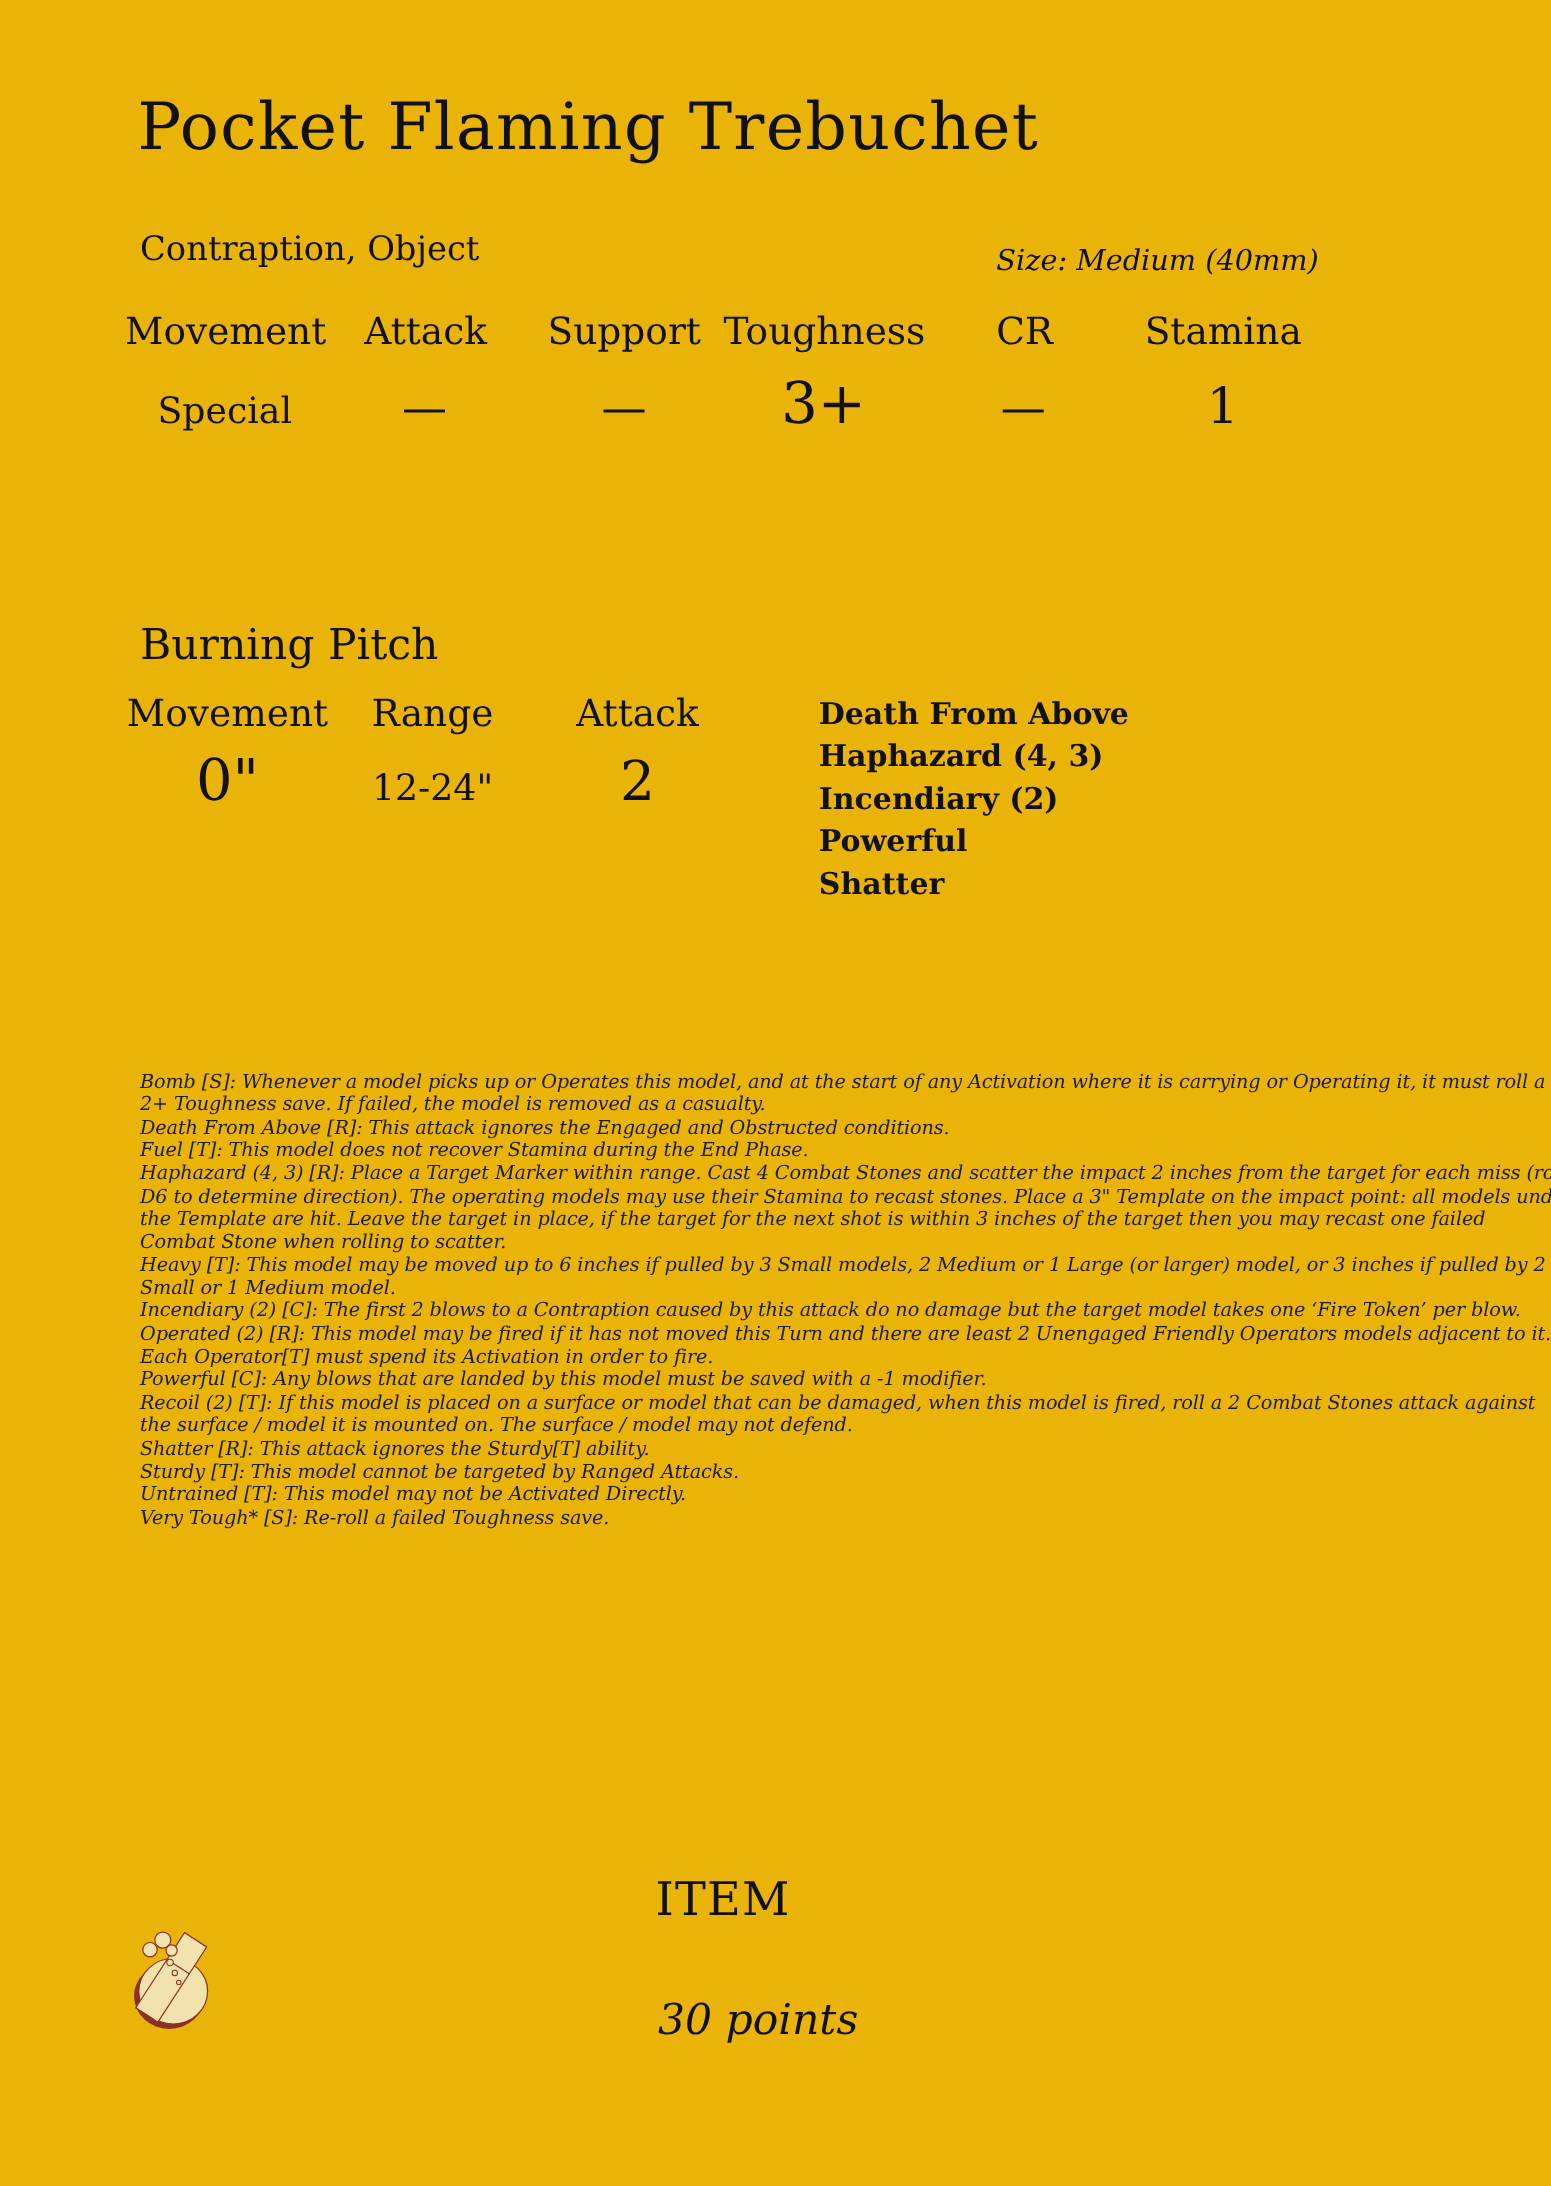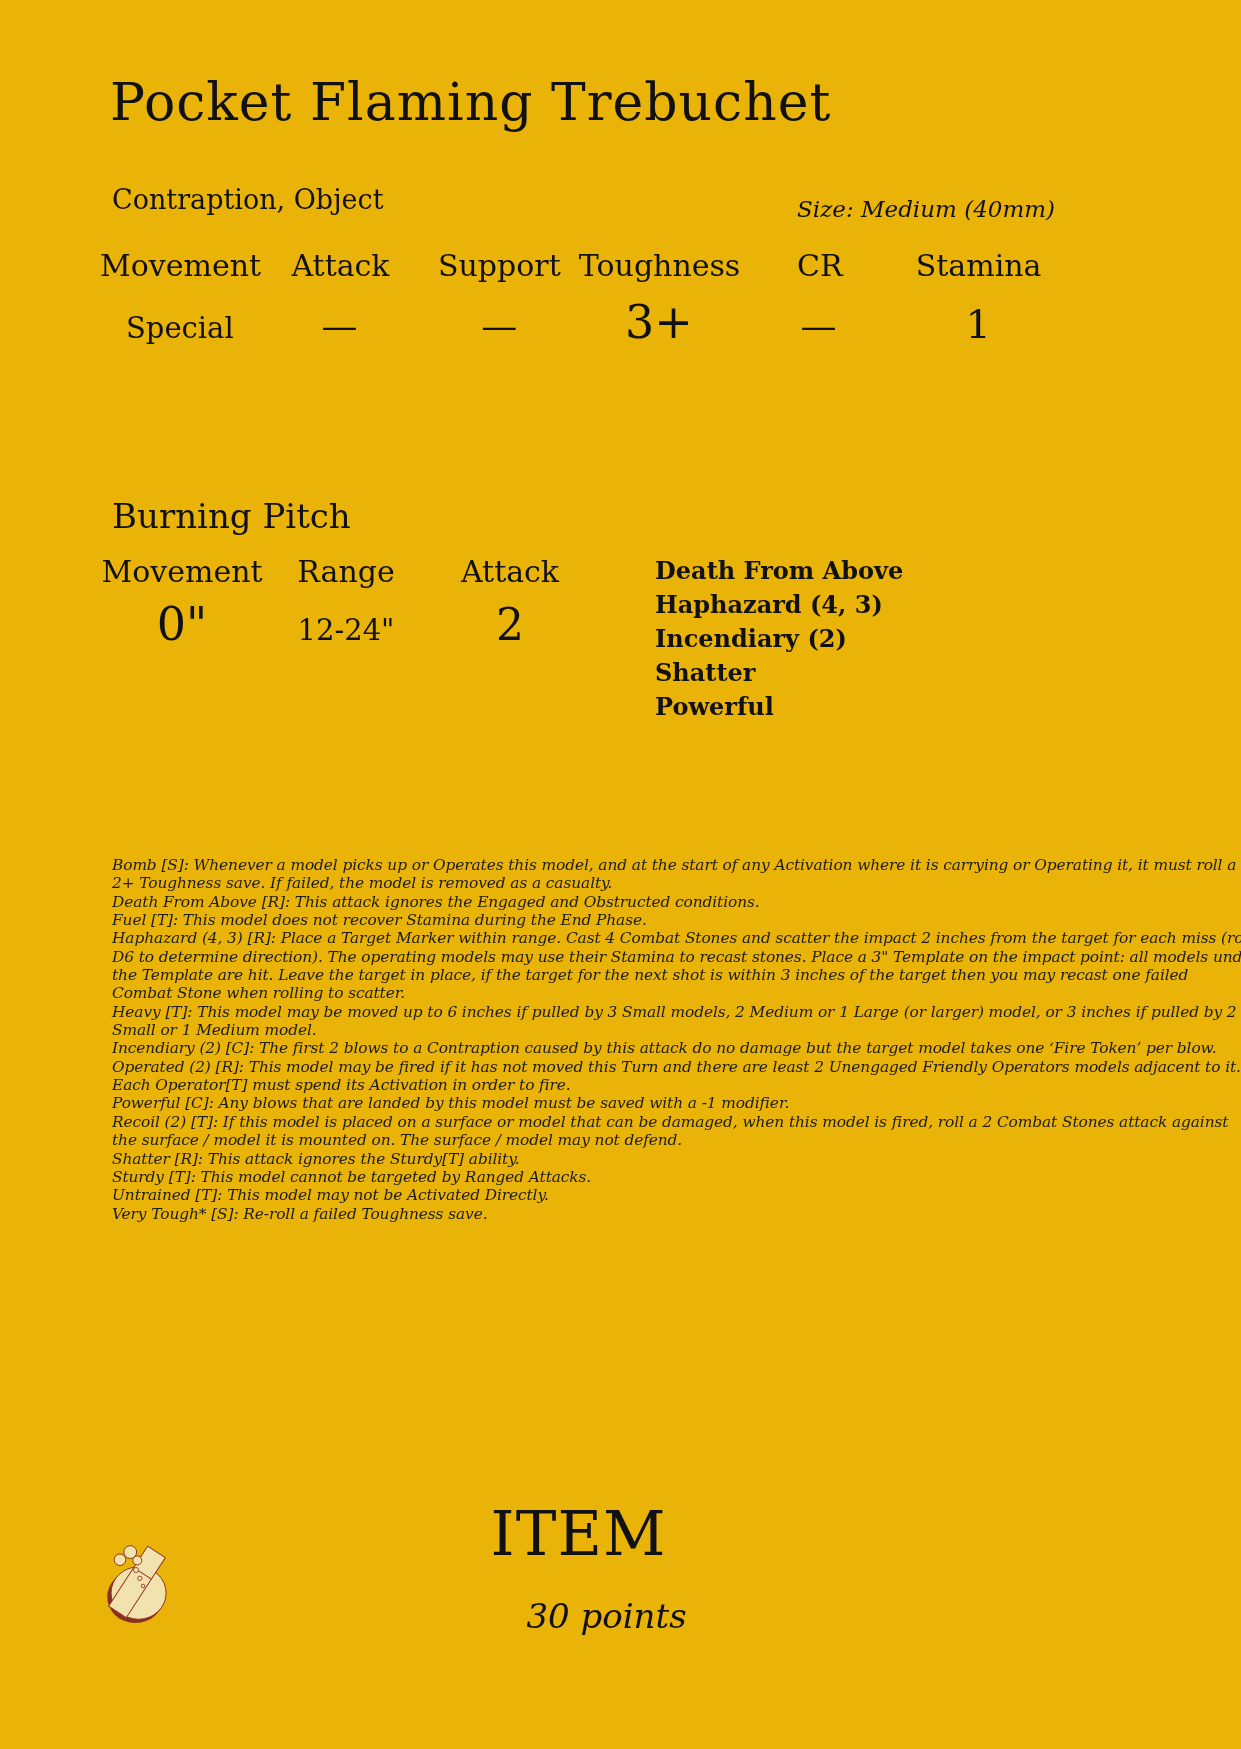--- a/index.html
+++ b/index.html
@@ -72,21 +72,21 @@
     font-size:15.4px;line-height:18.35px;
     font-style:italic;
     color:#1c1c1c;
     white-space:nowrap;
     letter-spacing:-0.1px;
   }
 
   .item-label{
     left:0;top:1498px;width:1157px;
     text-align:center;
-    font-size:61px;
+    font-size:37px;
     letter-spacing:1px;
   }
   .points{
     left:0;top:1596px;width:1157px;
     text-align:center;
     font-size:34px;
     font-style:italic;
     padding-left:28px;
   }
   .logo{
@@ -136,22 +136,22 @@
       <div class="wv0">0"</div>
       <div class="wv1">12-24"</div>
       <div class="wv2">2</div>
     </div>
   </div>
 
   <div class="abs weapon-abilities">
     <div>Death From Above</div>
     <div>Haphazard (4, 3)</div>
     <div>Incendiary (2)</div>
+    <div>Powerful</div>
     <div>Shatter</div>
-    <div>Powerful</div>
   </div>
 
   <div class="abs rules">
     <div>Bomb [S]:  Whenever a model picks up or Operates this model, and at the start of any Activation where it is carrying or Operating it, it must roll a</div>
     <div>2+ Toughness save. If failed, the model is removed as a casualty.</div>
     <div>Death From Above [R]:  This attack ignores the Engaged and Obstructed conditions.</div>
     <div>Fuel [T]:  This model does not recover Stamina during the End Phase.</div>
     <div>Haphazard (4, 3) [R]:  Place a Target Marker within range. Cast 4 Combat Stones and scatter the impact 2 inches from the target for each miss (roll a</div>
     <div>D6 to determine direction). The operating models may use their Stamina to recast stones. Place a 3" Template on the impact point: all models under</div>
     <div>the Template are hit. Leave the target in place, if the target for the next shot is within 3 inches of the target then you may recast one failed</div>

